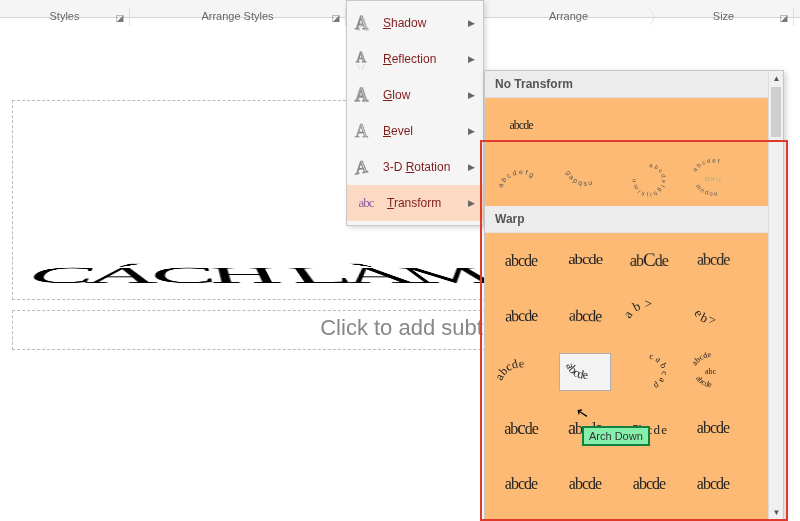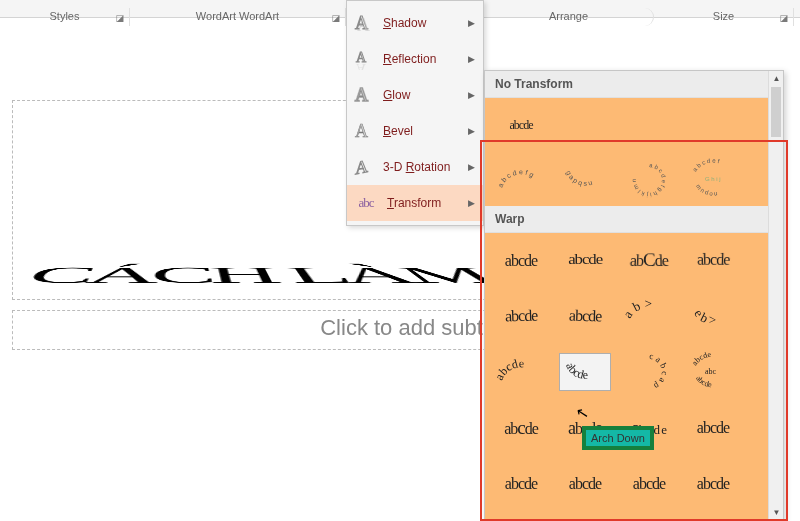--- a/index.html
+++ b/index.html
@@ -200,22 +200,22 @@
     justify-content: center;
     cursor: pointer;
   }
   .swatch svg { overflow: visible; }
   .swatch.hover {
     border: 1px solid #aeaeae;
     background: #f3f3f3;
   }
   .tooltip {
     position: absolute;
-    background: #14b8a6;
-    border: 4px solid #15803d;
+    background: #86efac;
+    border: 2px solid #15803d;
     font-size: 11px;
     padding: 2px 5px;
     z-index: 40;
   }
   .cursor {
     position: absolute;
     font-size: 15px;
     color: #000;
     z-index: 41;
     pointer-events: none;
@@ -243,21 +243,21 @@
 </style>
 </head>
 <body>
 
 <div class="ribbon">
   <div class="ribbon-group rg1">
     <span>Styles</span>
     <span class="dlg">◪</span>
   </div>
   <div class="ribbon-group rg2">
-    <span>WordArt WordArt</span>
+    <span>Arrange Styles</span>
     <span class="dlg">◪</span>
   </div>
   <div class="ribbon-group rg3"></div>
   <div class="ribbon-group rg4">
     <span>Arrange</span>
   </div>
   <div class="ribbon-group rg5">
     <span>Size</span>
     <span class="dlg">◪</span>
   </div>

